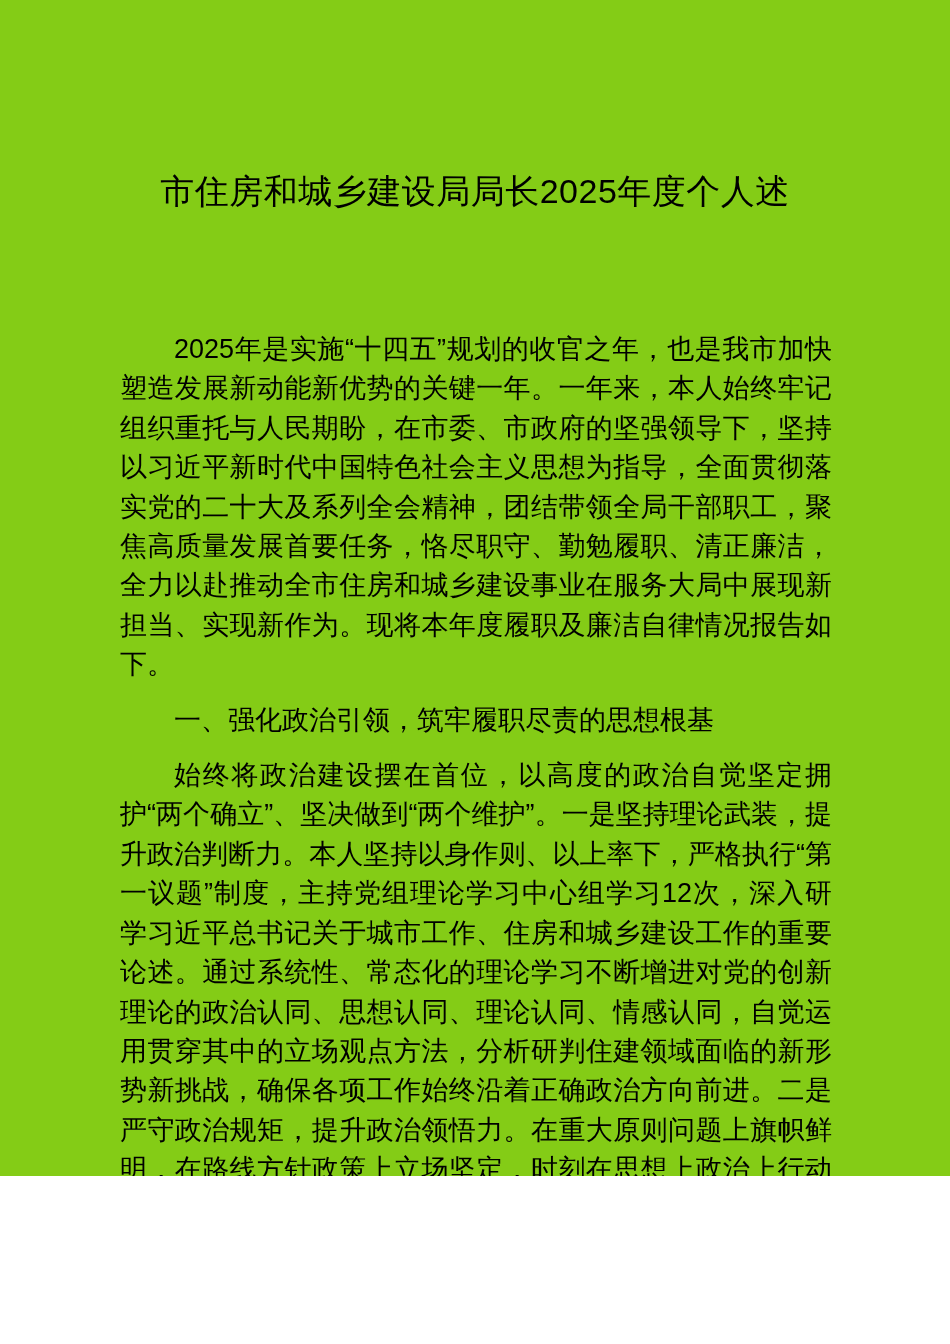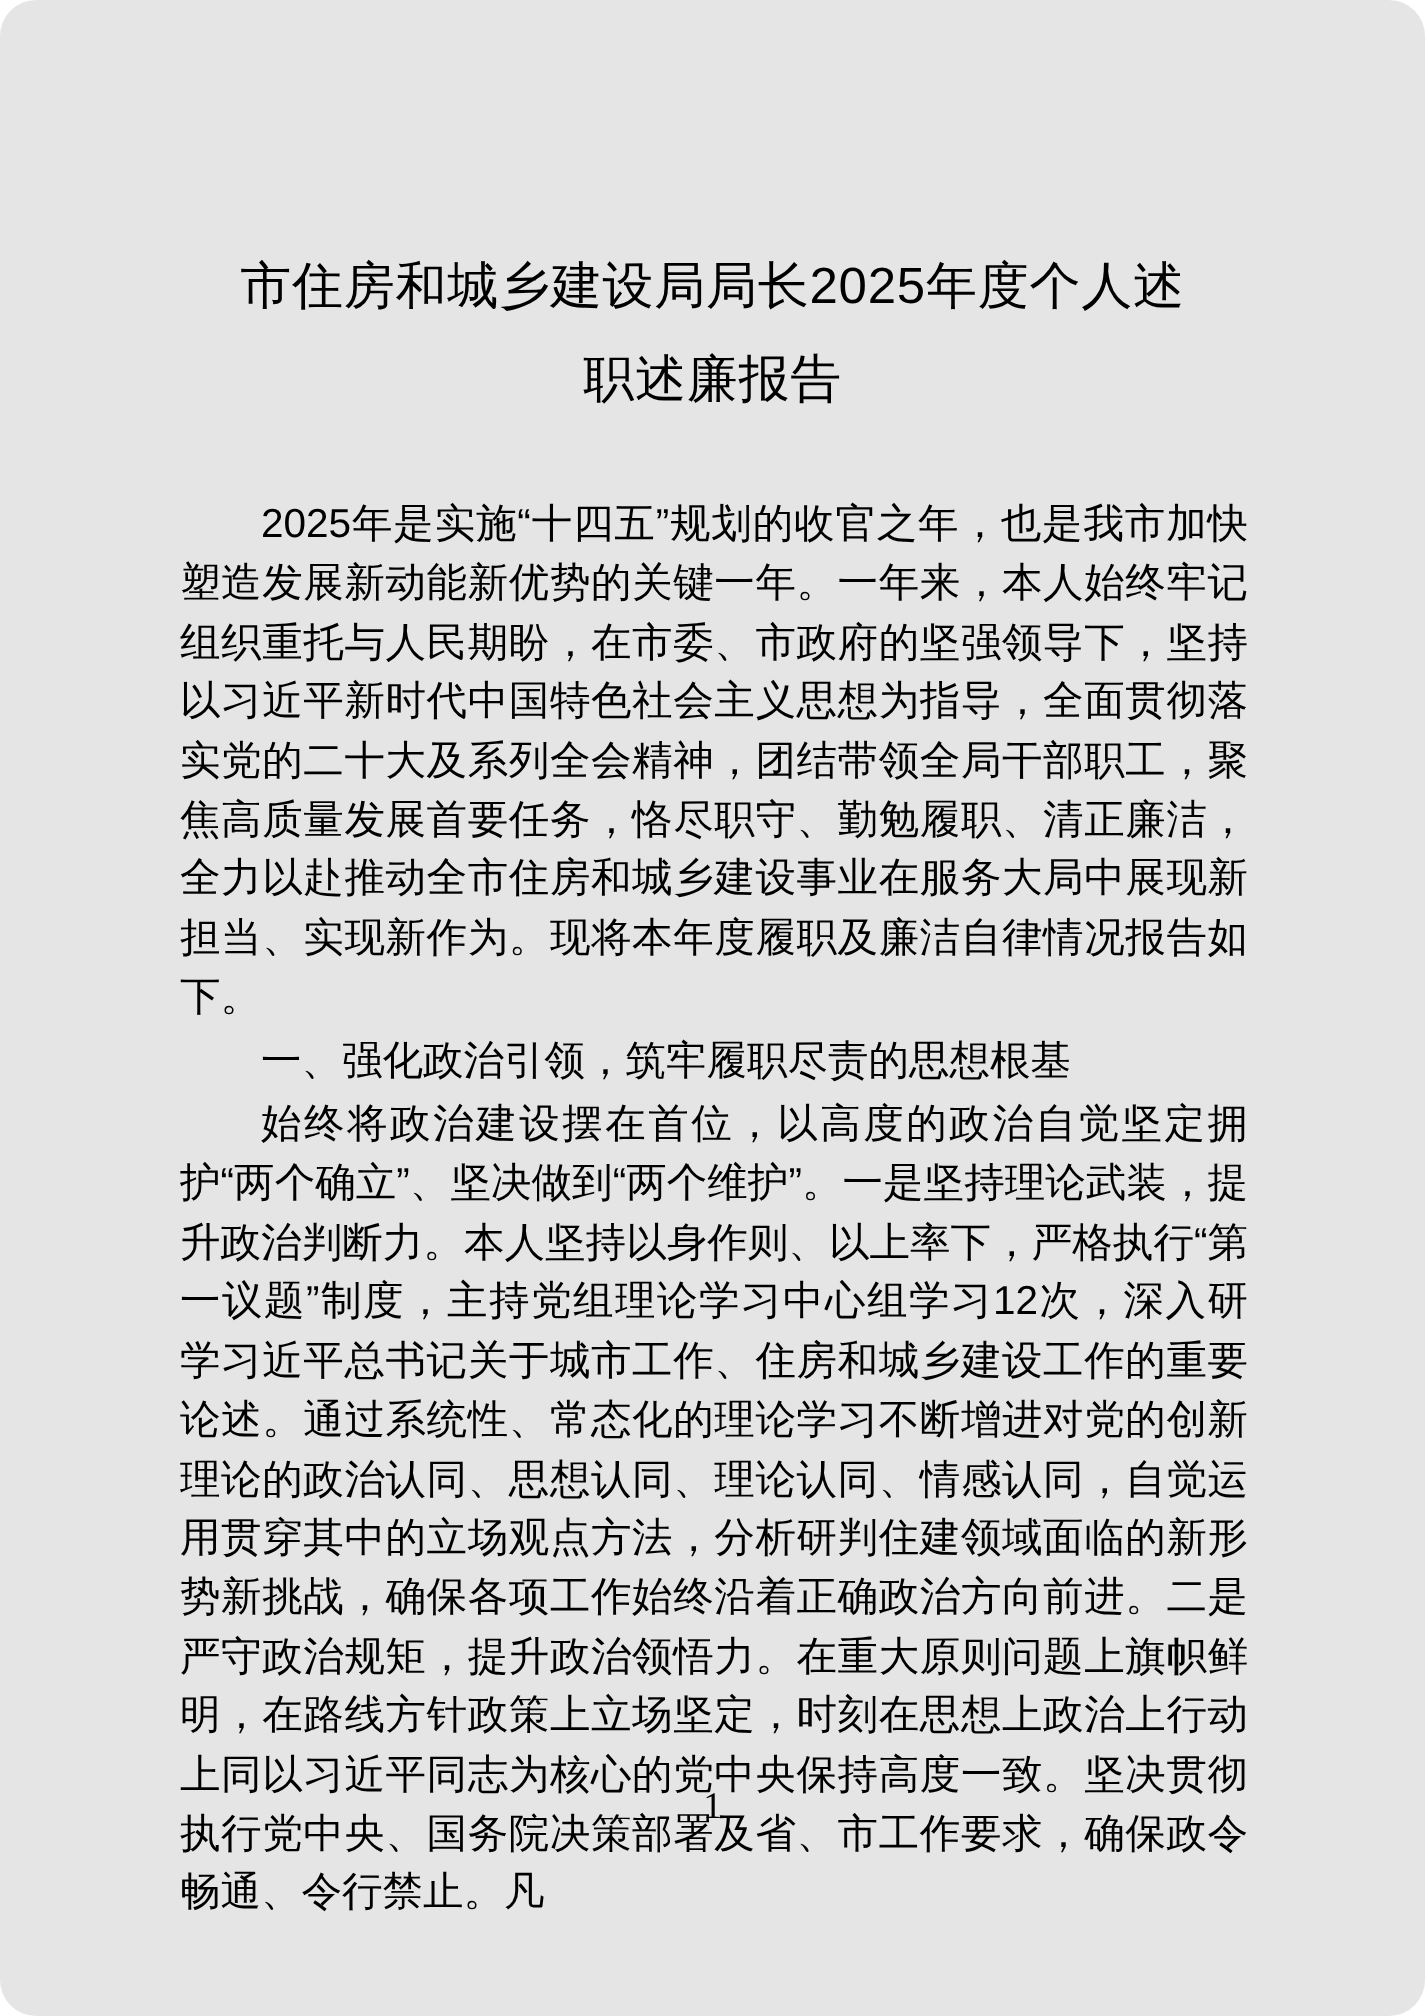--- a/index.html
+++ b/index.html
@@ -3,27 +3,26 @@
 <meta charset="utf-8">
 <style>
   html, body {
     margin: 0;
     padding: 0;
     background: #ffffff;
   }
   .page {
     position: relative;
     width: 950px;
-    height: 1344px;
-    background: #e5e5e5;
+    height: 1176px;
+    background: #84cc16;
     margin: 0 auto;
     overflow: hidden;
     font-family: "Liberation Sans", "DejaVu Sans", sans-serif;
     color: #000000;
-    border-radius: 24px;
     -webkit-font-smoothing: antialiased;
   }
   .doc-title {
     position: absolute;
     left: 120px;
     top: 160px;
     width: 710px;
     text-align: center;
     font-size: 34px;
     line-height: 62px;
@@ -43,42 +42,41 @@
     line-height: 39.4px;
     text-align: justify;
     text-justify: inter-ideograph;
     text-indent: 2em;
     font-weight: 400;
     letter-spacing: 0px;
     word-break: break-all;
     color: #000000;
   }
   .para + .para {
-    margin-top: 3px;
+    margin-top: 16px;
   }
   .page-number {
     position: absolute;
     left: 0;
     top: 1190px;
     width: 950px;
     text-align: center;
     font-family: "Liberation Serif", "DejaVu Serif", serif;
     font-size: 25px;
     line-height: 30px;
     color: #000000;
   }
 </style>
 </head>
 <body>
 
 <div class="page">
 
   <div class="doc-title">
     <div>市住房和城乡建设局局长2025年度个人述</div>
-    <div>职述廉报告</div>
   </div>
 
   <div class="body-block">
     <p class="para">2025年是实施“十四五”规划的收官之年，也是我市加快塑造发展新动能新优势的关键一年。一年来，本人始终牢记组织重托与人民期盼，在市委、市政府的坚强领导下，坚持以习近平新时代中国特色社会主义思想为指导，全面贯彻落实党的二十大及系列全会精神，团结带领全局干部职工，聚焦高质量发展首要任务，恪尽职守、勤勉履职、清正廉洁，全力以赴推动全市住房和城乡建设事业在服务大局中展现新担当、实现新作为。现将本年度履职及廉洁自律情况报告如下。</p>
     <p class="para">一、强化政治引领，筑牢履职尽责的思想根基</p>
     <p class="para">始终将政治建设摆在首位，以高度的政治自觉坚定拥护“两个确立”、坚决做到“两个维护”。一是坚持理论武装，提升政治判断力。本人坚持以身作则、以上率下，严格执行“第一议题”制度，主持党组理论学习中心组学习12次，深入研学习近平总书记关于城市工作、住房和城乡建设工作的重要论述。通过系统性、常态化的理论学习不断增进对党的创新理论的政治认同、思想认同、理论认同、情感认同，自觉运用贯穿其中的立场观点方法，分析研判住建领域面临的新形势新挑战，确保各项工作始终沿着正确政治方向前进。二是严守政治规矩，提升政治领悟力。在重大原则问题上旗帜鲜明，在路线方针政策上立场坚定，时刻在思想上政治上行动上同以习近平同志为核心的党中央保持高度一致。坚决贯彻执行党中央、国务院决策部署及省、市工作要求，确保政令畅通、令行禁止。凡</p>
   </div>
 
   <div class="page-number">1</div>
 

